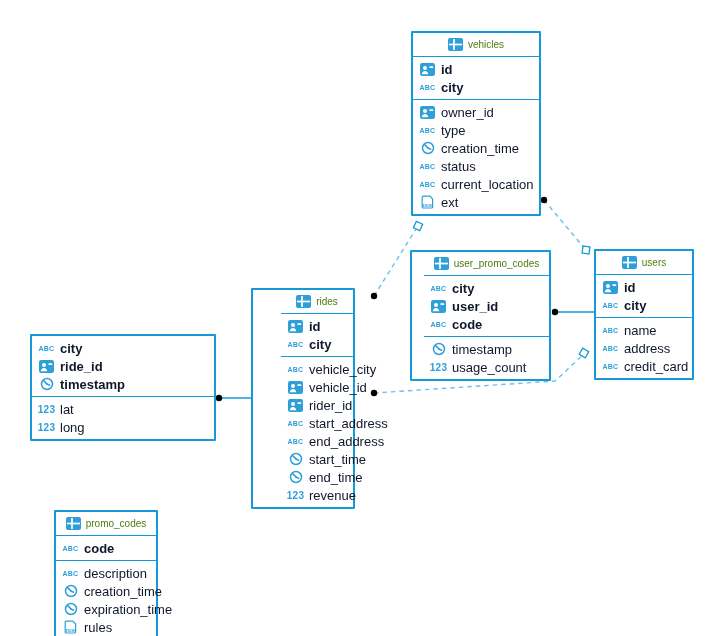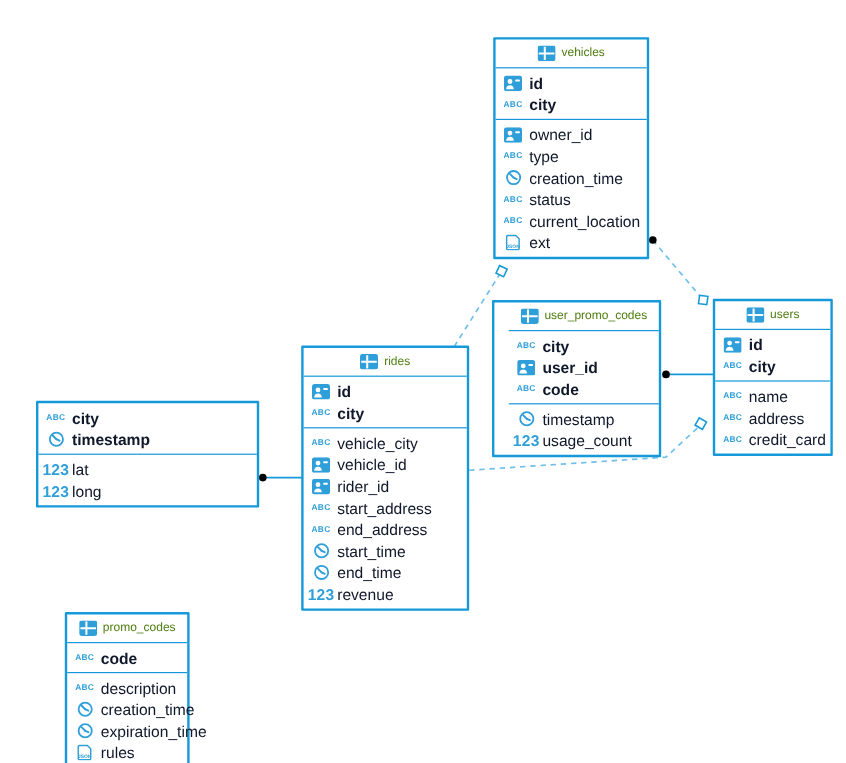--- a/index.html
+++ b/index.html
@@ -23,21 +23,21 @@
   .tbl-section.pk{border-bottom:1.5px solid #1699d8;}
   .col-row{
     display:flex;align-items:center;height:18px;padding:0 6px;gap:5px;white-space:nowrap;
   }
   .col-name{font-size:13px;color:#0f172a;}
   .col-row.pk .col-name{font-weight:700;}
   .type-ic{
     width:17px;min-width:17px;display:inline-flex;align-items:center;justify-content:center;
   }
   .abc-glyph{font-size:7px;font-weight:700;color:#2f9fd9;letter-spacing:.2px;}
-  .num-glyph{font-size:13px;font-weight:700;color:#2f9fd9;letter-spacing:.2px;}
+  .num-glyph{font-size:10px;font-weight:700;color:#2f9fd9;letter-spacing:.2px;}
 </style>
 </head>
 <body>
 
 <div id="stage">
 
   <svg class="overlay" width="705" height="636" viewBox="0 0 705 636">
 
     <line x1="374" y1="296" x2="418" y2="226" stroke="#6fc0ea" stroke-width="1.4" stroke-dasharray="4.5,4"></line>
 
@@ -235,21 +235,21 @@
             <span class="col-name">address</span>
           </div>
           <div class="col-row">
             <span class="type-ic">
               <span class="abc-glyph">ABC</span>
             </span>
             <span class="col-name">credit_card</span>
           </div>
         </div>
       </div>
-      <div class="tbl" style="left:251px;top:288px;width:140px;">
+      <div class="tbl" style="left:251px;top:288px;width:104px;padding-left:28px;">
         <div class="tbl-header">
           <svg width="15" height="13" viewBox="0 0 15 13">
             <rect x="0" y="0" width="15" height="13" rx="2" fill="#2f9fd9"></rect>
             <line x1="1" y1="6.5" x2="14" y2="6.5" stroke="#fff" stroke-width="1.7"></line>
             <line x1="6" y1="1" x2="6" y2="12" stroke="#fff" stroke-width="1.7"></line>
           </svg>
           <span class="tbl-title">rides</span>
         </div>
         <div class="tbl-section pk">
           <div class="col-row pk">
@@ -339,20 +339,31 @@
           </div>
         </div>
       </div>
       <div class="tbl" style="left:30px;top:334px;width:186px;">
         <div class="tbl-section pk">
           <div class="col-row pk">
             <span class="type-ic">
               <span class="abc-glyph">ABC</span>
             </span>
             <span class="col-name">city</span>
+          </div>
+          <div class="col-row pk">
+            <span class="type-ic">
+              <svg width="15" height="13" viewBox="0 0 15 13">
+                <rect x="0" y="0" width="15" height="13" rx="2.2" fill="#2f9fd9"></rect>
+                <circle cx="5" cy="4.9" r="2" fill="#fff"></circle>
+                <path d="M1.8 11.3c0-2 1.4-3.3 3.2-3.3s3.2 1.3 3.2 3.3z" fill="#fff"></path>
+                <rect x="9.3" y="3.3" width="4" height="1.7" rx="0.8" fill="#fff"></rect>
+              </svg>
+            </span>
+            <span class="col-name">ride_id</span>
           </div>
           <div class="col-row pk">
             <span class="type-ic">
               <svg width="14" height="14" viewBox="0 0 14 14">
                 <circle cx="7" cy="7" r="5.5" fill="none" stroke="#2f9fd9" stroke-width="1.5"></circle>
                 <path d="M7 7 L3.9 3.9" stroke="#2f9fd9" stroke-width="1.6" stroke-linecap="round"></path>
                 <path d="M7 7 L9.6 8.2" stroke="#2f9fd9" stroke-width="1.6" stroke-linecap="round"></path>
               </svg>
             </span>
             <span class="col-name">timestamp</span>

